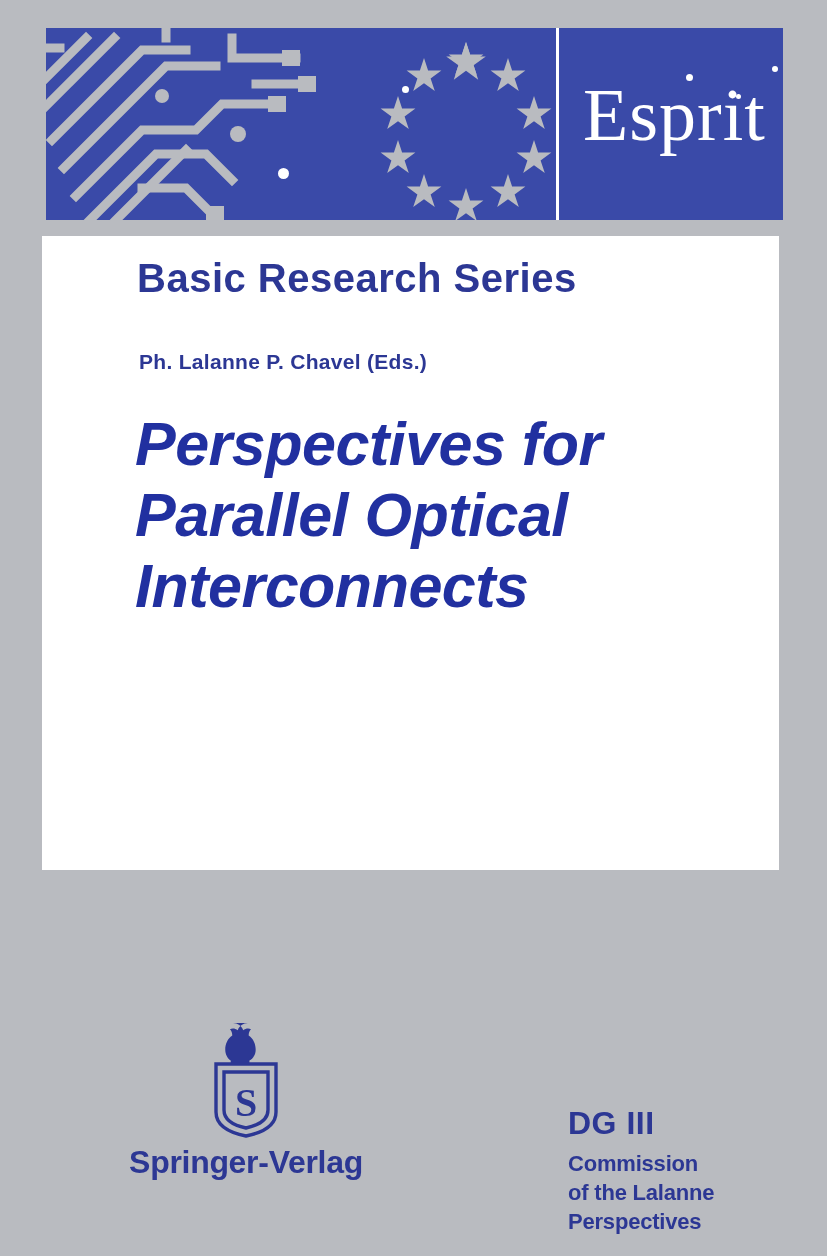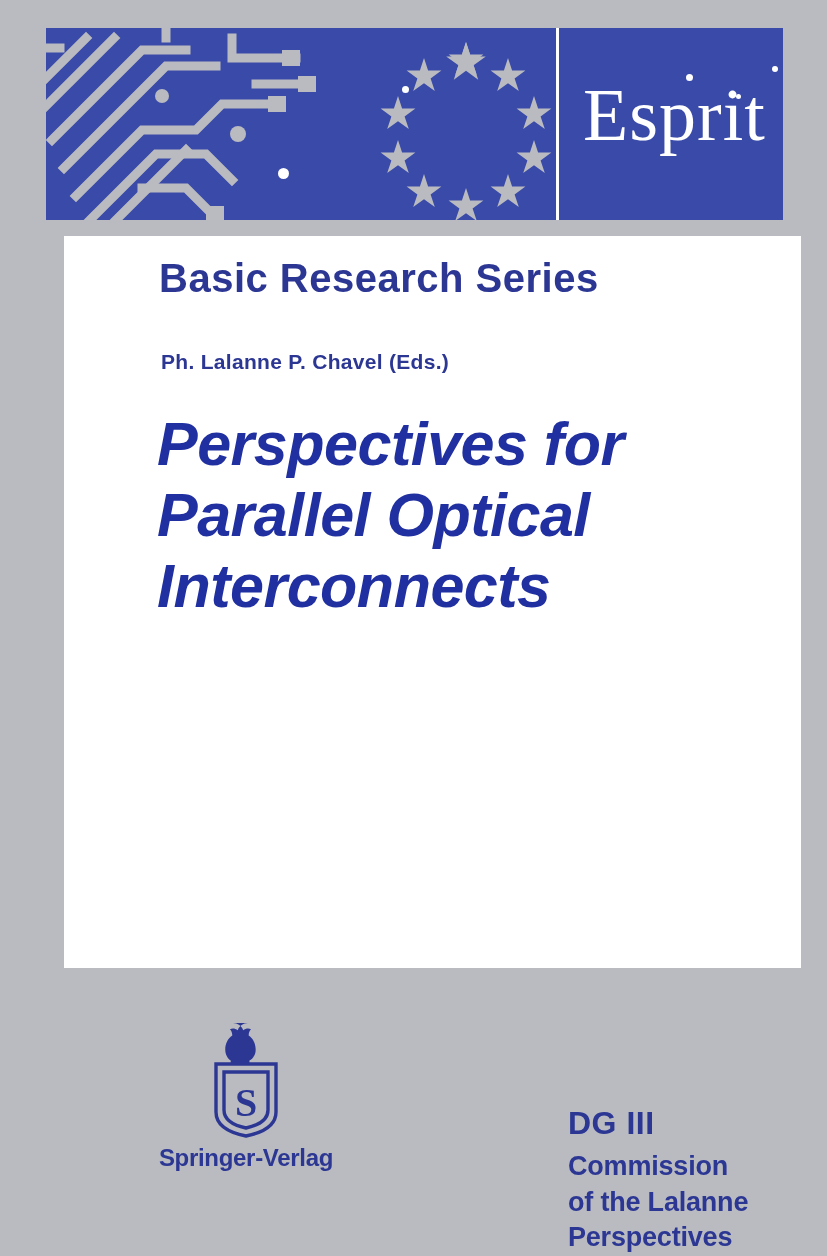--- a/index.html
+++ b/index.html
@@ -77,24 +77,24 @@
 
   .dot {
     position: absolute;
     background: #ffffff;
     border-radius: 50%;
   }
 
   
   .panel {
     position: absolute;
-    left: 64px;
+    left: 42px;
     top: 236px;
     width: 737px;
-    height: 732px;
+    height: 634px;
     background: #ffffff;
   }
 
   .series {
     position: absolute;
     left: 95px;
     top: 20px;
     font-size: 40px;
     font-weight: bold;
     color: #2c3794;
@@ -134,21 +134,21 @@
   }
 
   .logo {
     width: 92px;
     height: 118px;
     margin: 0 auto 6px auto;
     display: block;
   }
 
   .publisher-name {
-    font-size: 24px;
+    font-size: 32px;
     font-weight: bold;
     color: #2c3794;
     letter-spacing: -0.3px;
   }
 
   
   .commission {
     position: absolute;
     left: 568px;
     top: 1066px;
@@ -159,21 +159,21 @@
   }
 
   .commission .dg {
     font-size: 32px;
     margin-bottom: 5px;
     letter-spacing: 0.5px;
     margin-top: 36px;
   }
 
   .commission .line {
-    font-size: 27px;
+    font-size: 22px;
     letter-spacing: -0.2px;
   }
 </style>
 </head>
 <body>
 
 <div class="cover">
 
   <div class="banner">
 

